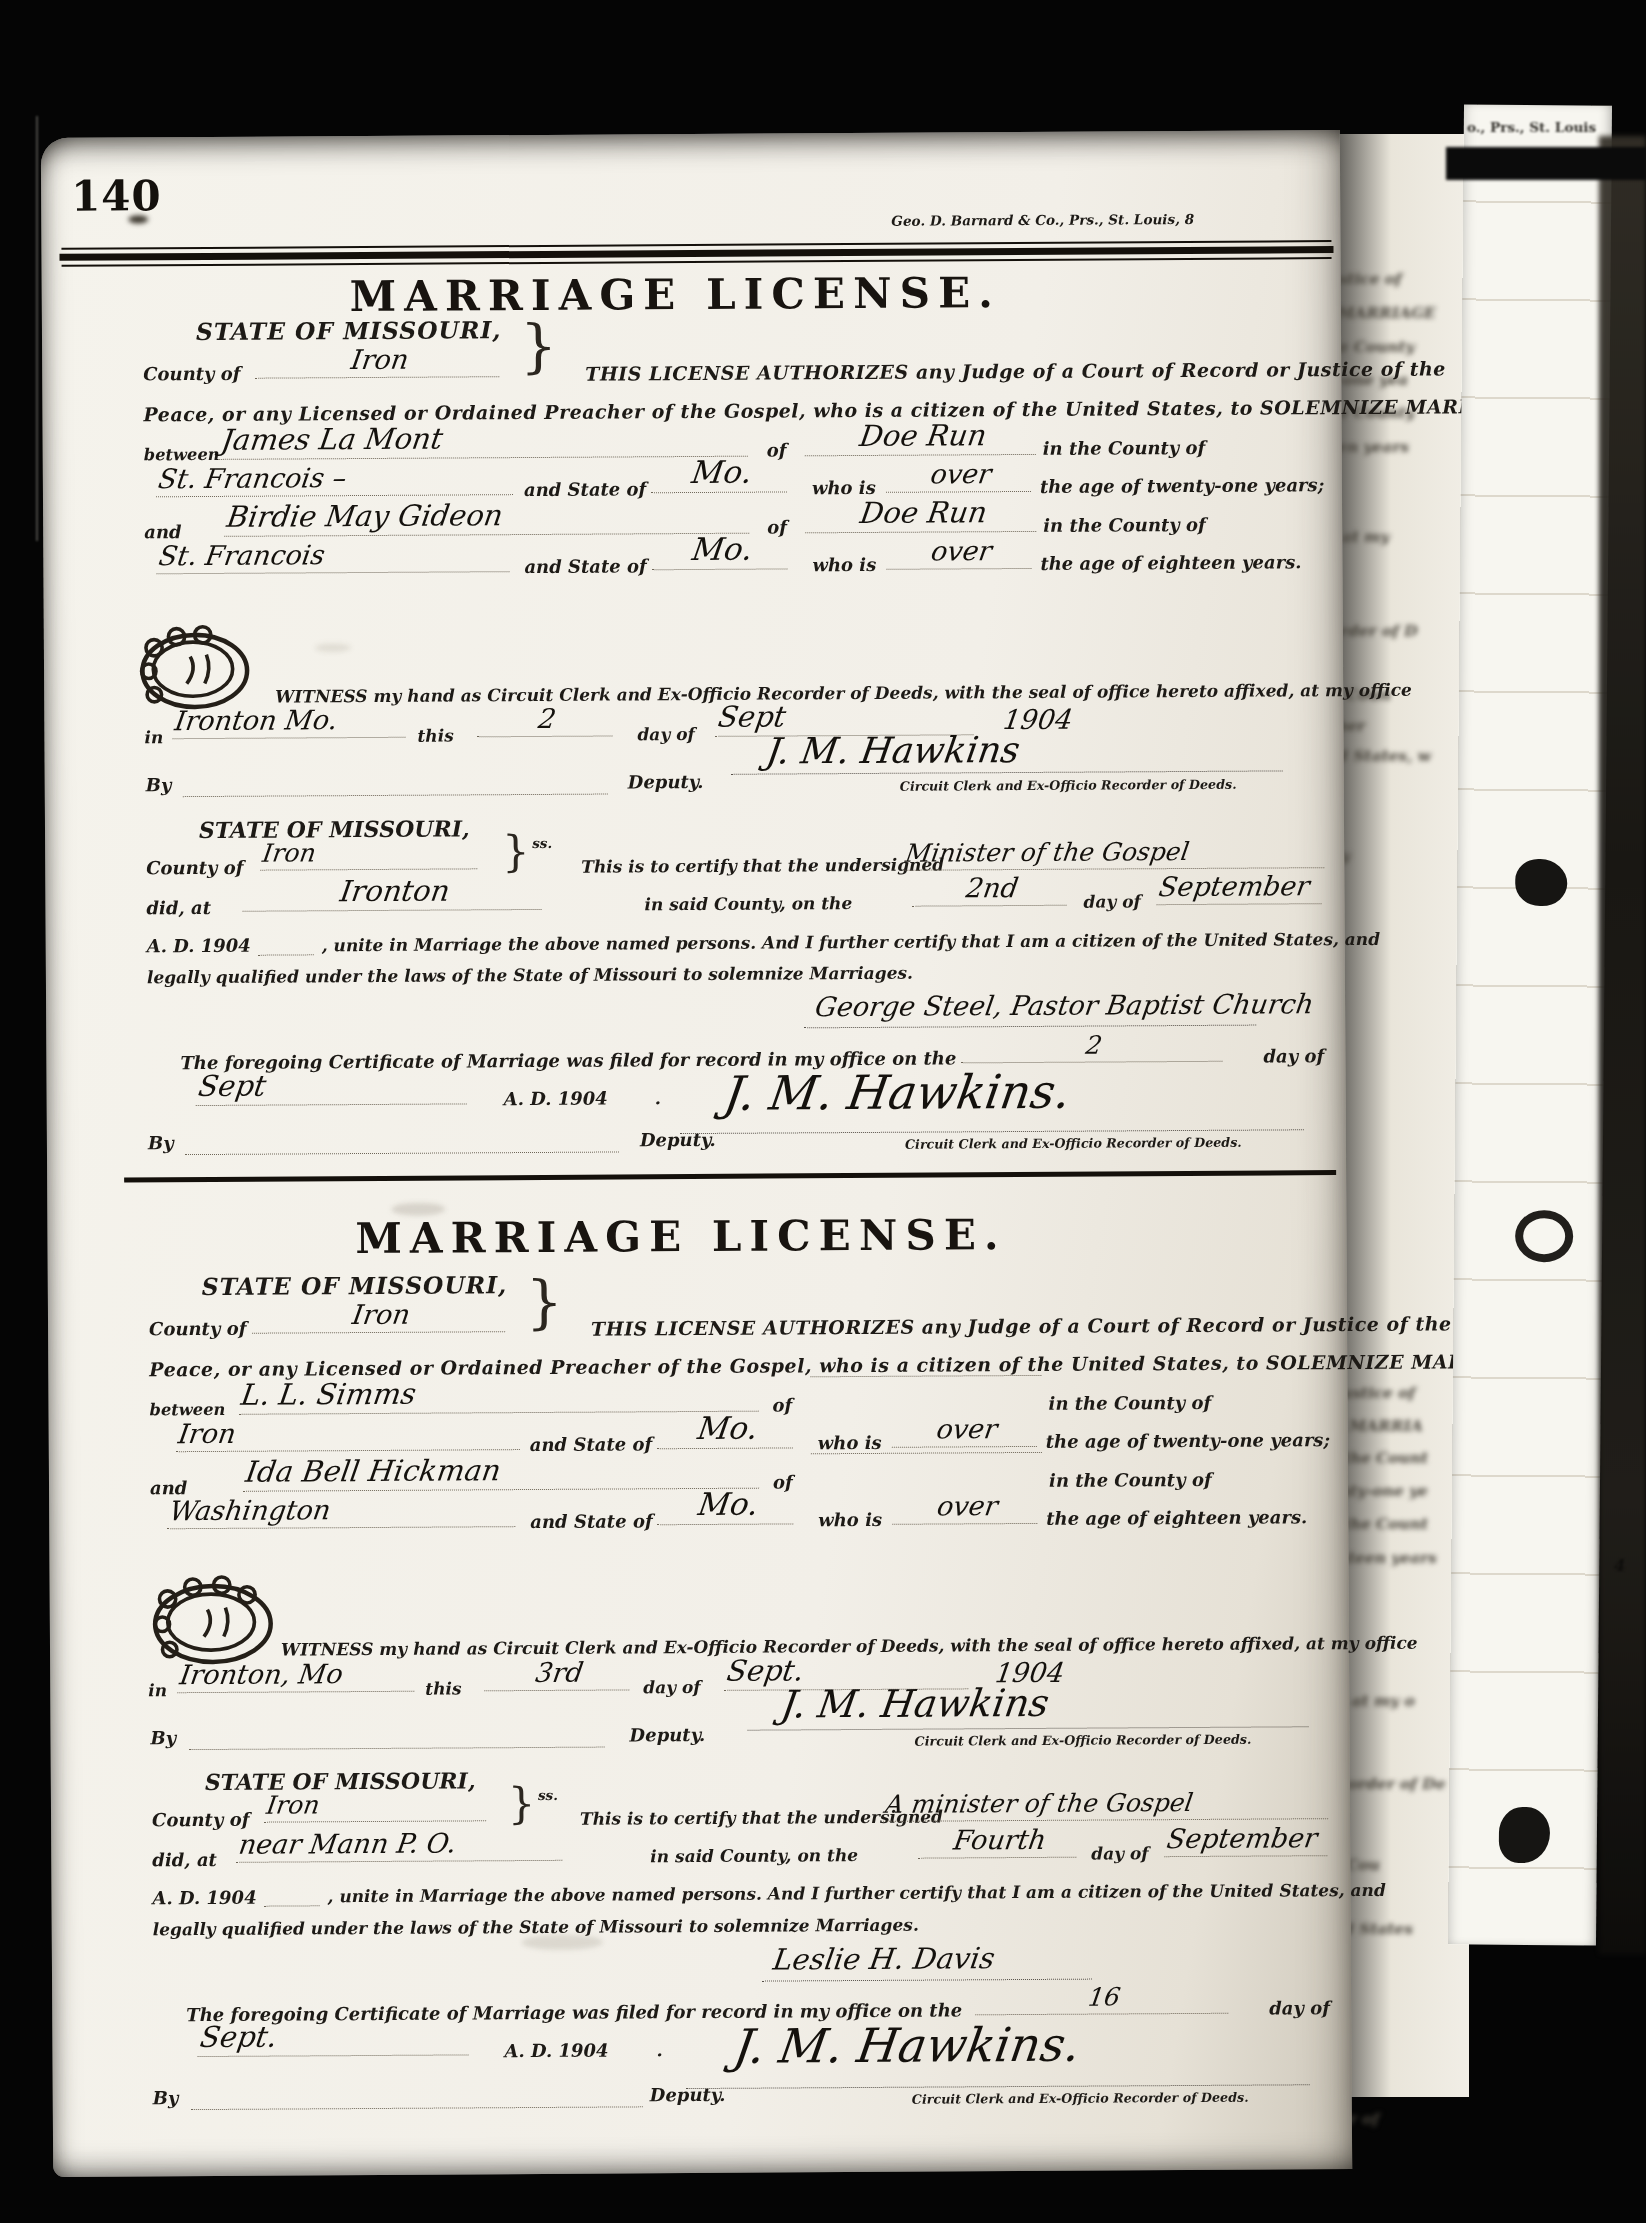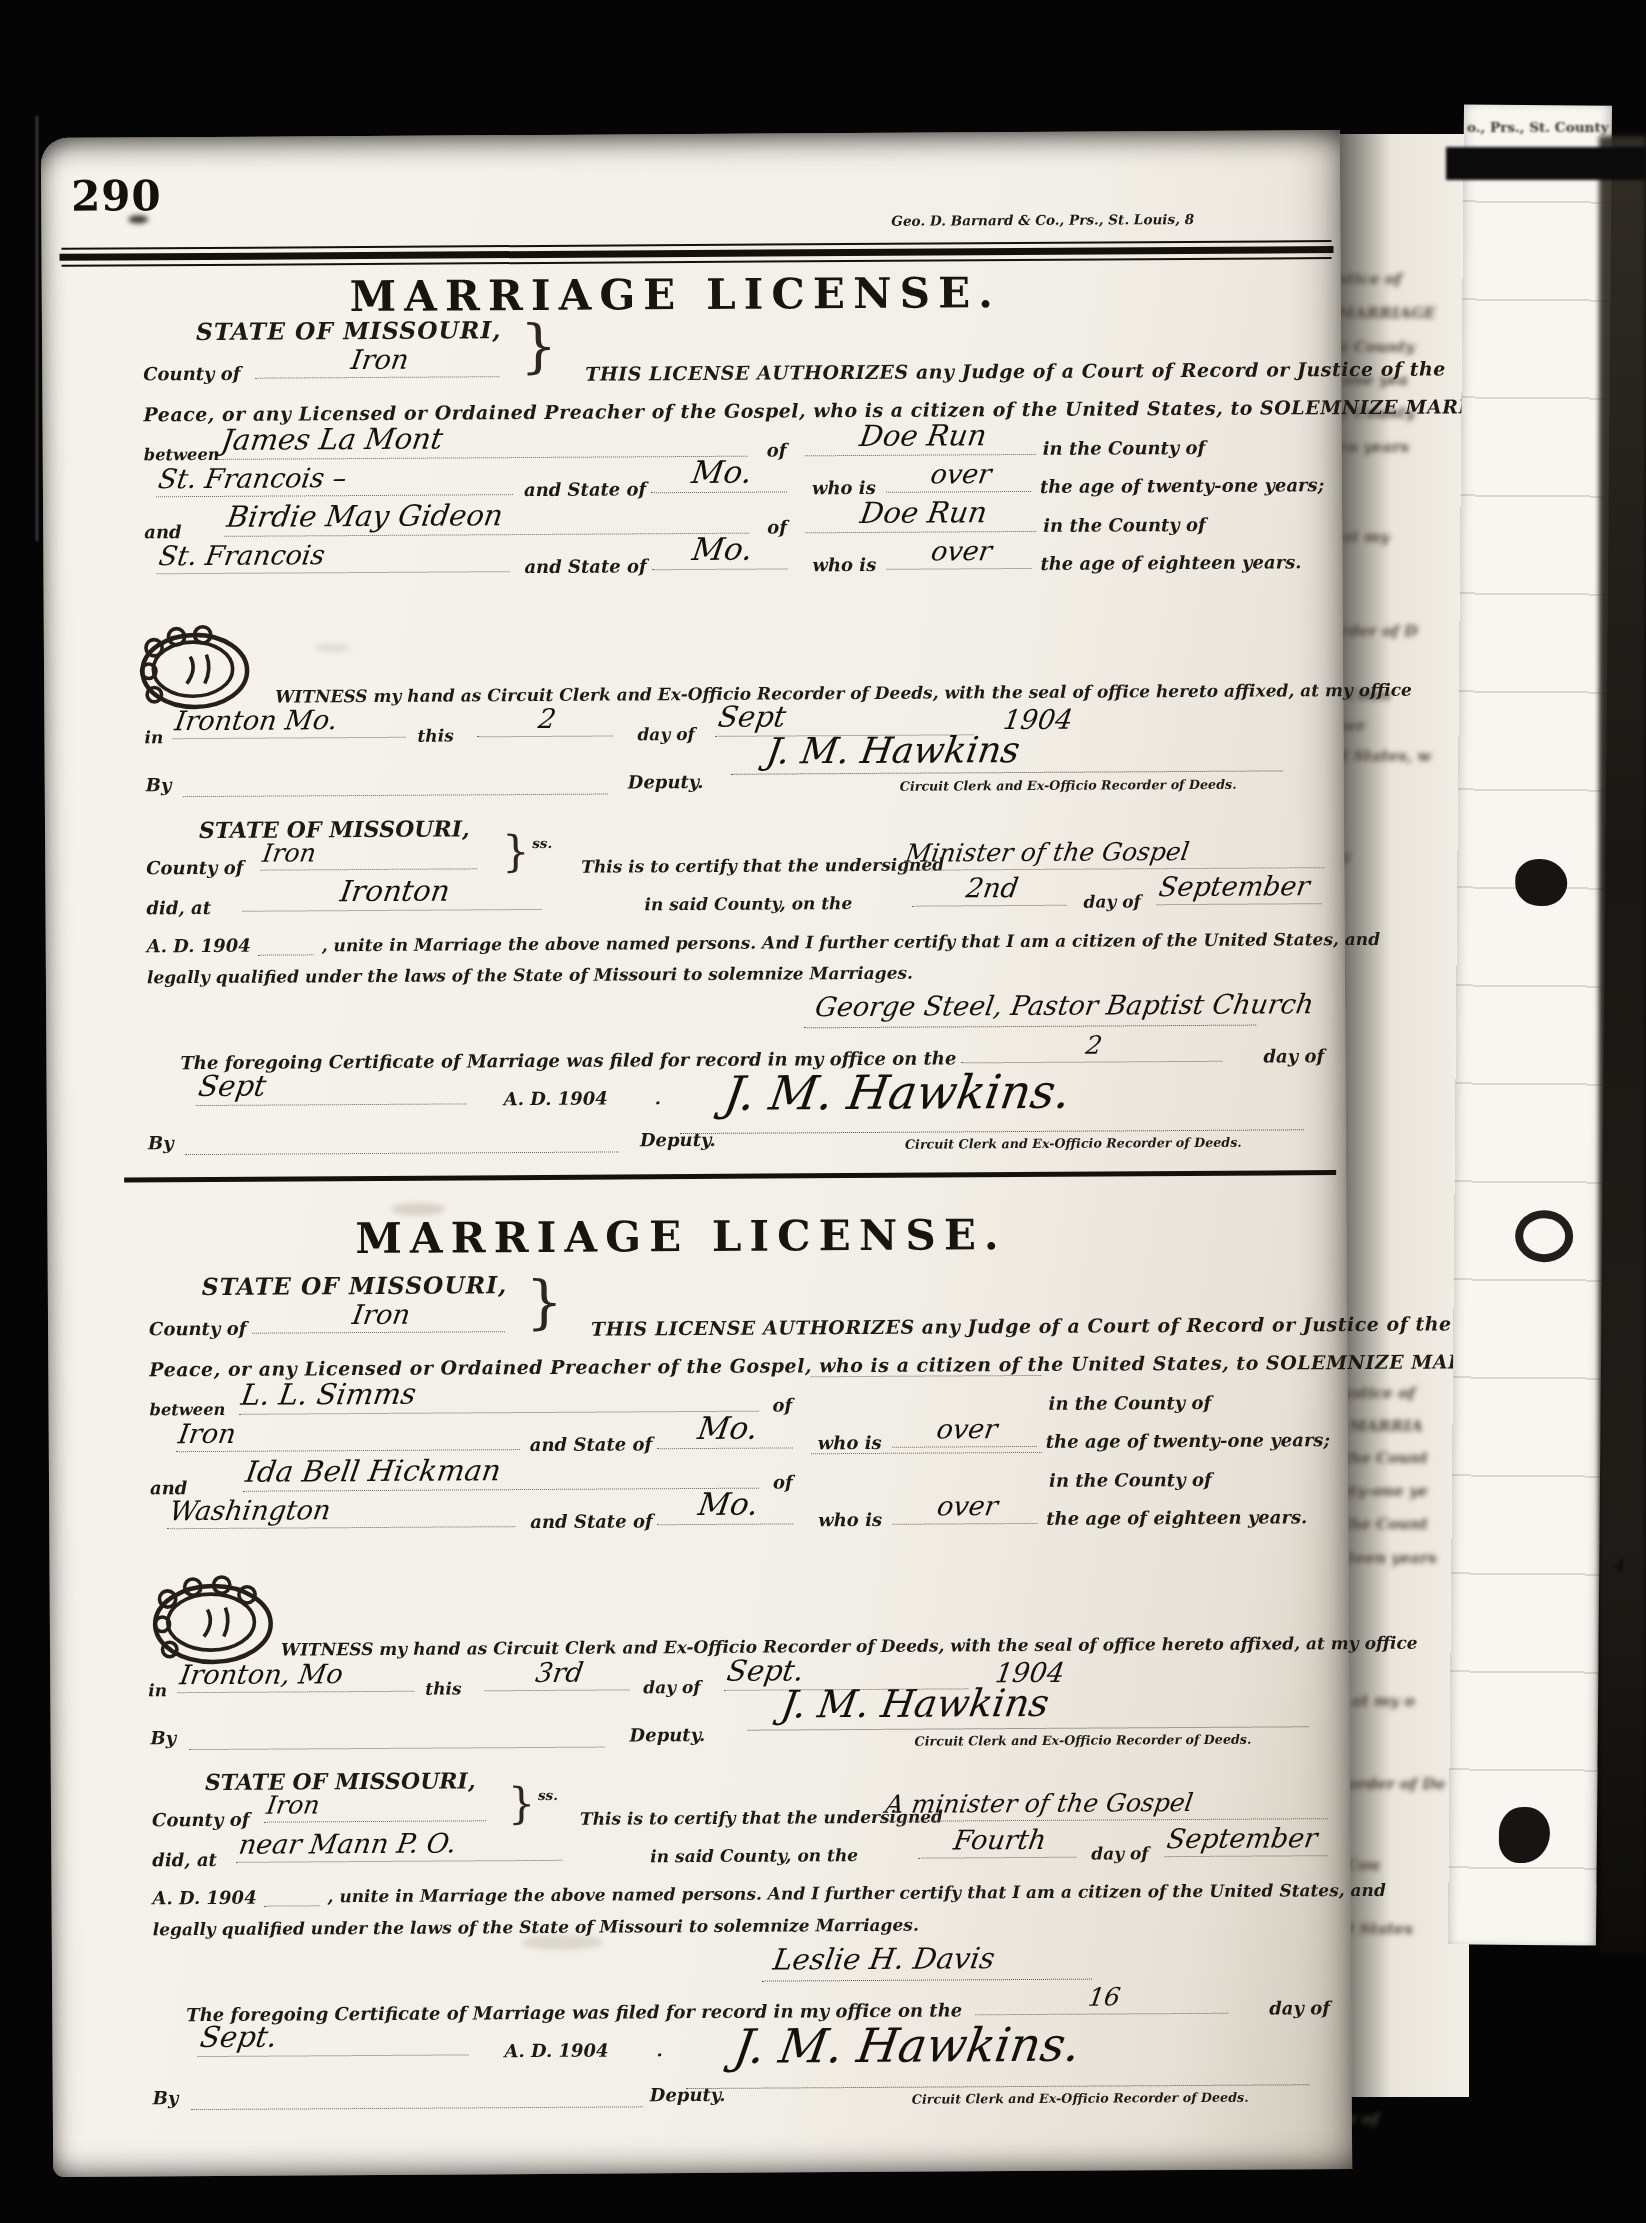--- a/index.html
+++ b/index.html
@@ -89,27 +89,27 @@
     <span class="frag" style="top:1786px">ited States</span>
     <span class="frag" style="top:1976px">rder of</span>
   </div>
 
   <div id="strip">
     <div class="hole-solid" style="left:58px;top:754px;width:52px;height:47px;border-radius:46% 54% 50% 50%;"></div>
     <div class="hole-ring" style="left:61px;top:1105px;width:42px;height:36px;"></div>
     <div class="hole-solid" style="left:50px;top:1702px;width:51px;height:56px;border-radius:50% 50% 58% 42%;"></div>
   </div>
   <div id="rule-echo"></div>
-  <span id="credit-echo">o., Prs., St. County</span>
+  <span id="credit-echo">o., Prs., St. Louis</span>
   <div id="gray-column"></div>
   <span id="stray-mark">4</span>
 
   <div id="page">
 
-    <span class="t pgnum" style="left:30px;top:34px">290</span>
+    <span class="t pgnum" style="left:30px;top:34px">140</span>
     <div class="smudge" style="left:87px;top:78px;width:20px;height:8.1px;background:#3a352c;"></div>
 
     <span class="t pr f15" style="left:850px;top:80px">Geo. D. Barnard &amp; Co., Prs., St. Louis,  8</span>
 
     <div class="rule" style="left:20px;top:110px;width:1270px;height:1.8px"></div>
     <div class="rule" style="left:18px;top:116px;width:1274px;height:7.2px"></div>
     <div class="rule" style="left:20px;top:127px;width:1270px;height:1.8px"></div>
 
     <div class="t big-title" style="left:100px;top:136px;width:1067px">MARRIAGE  LICENSE.</div>
 

